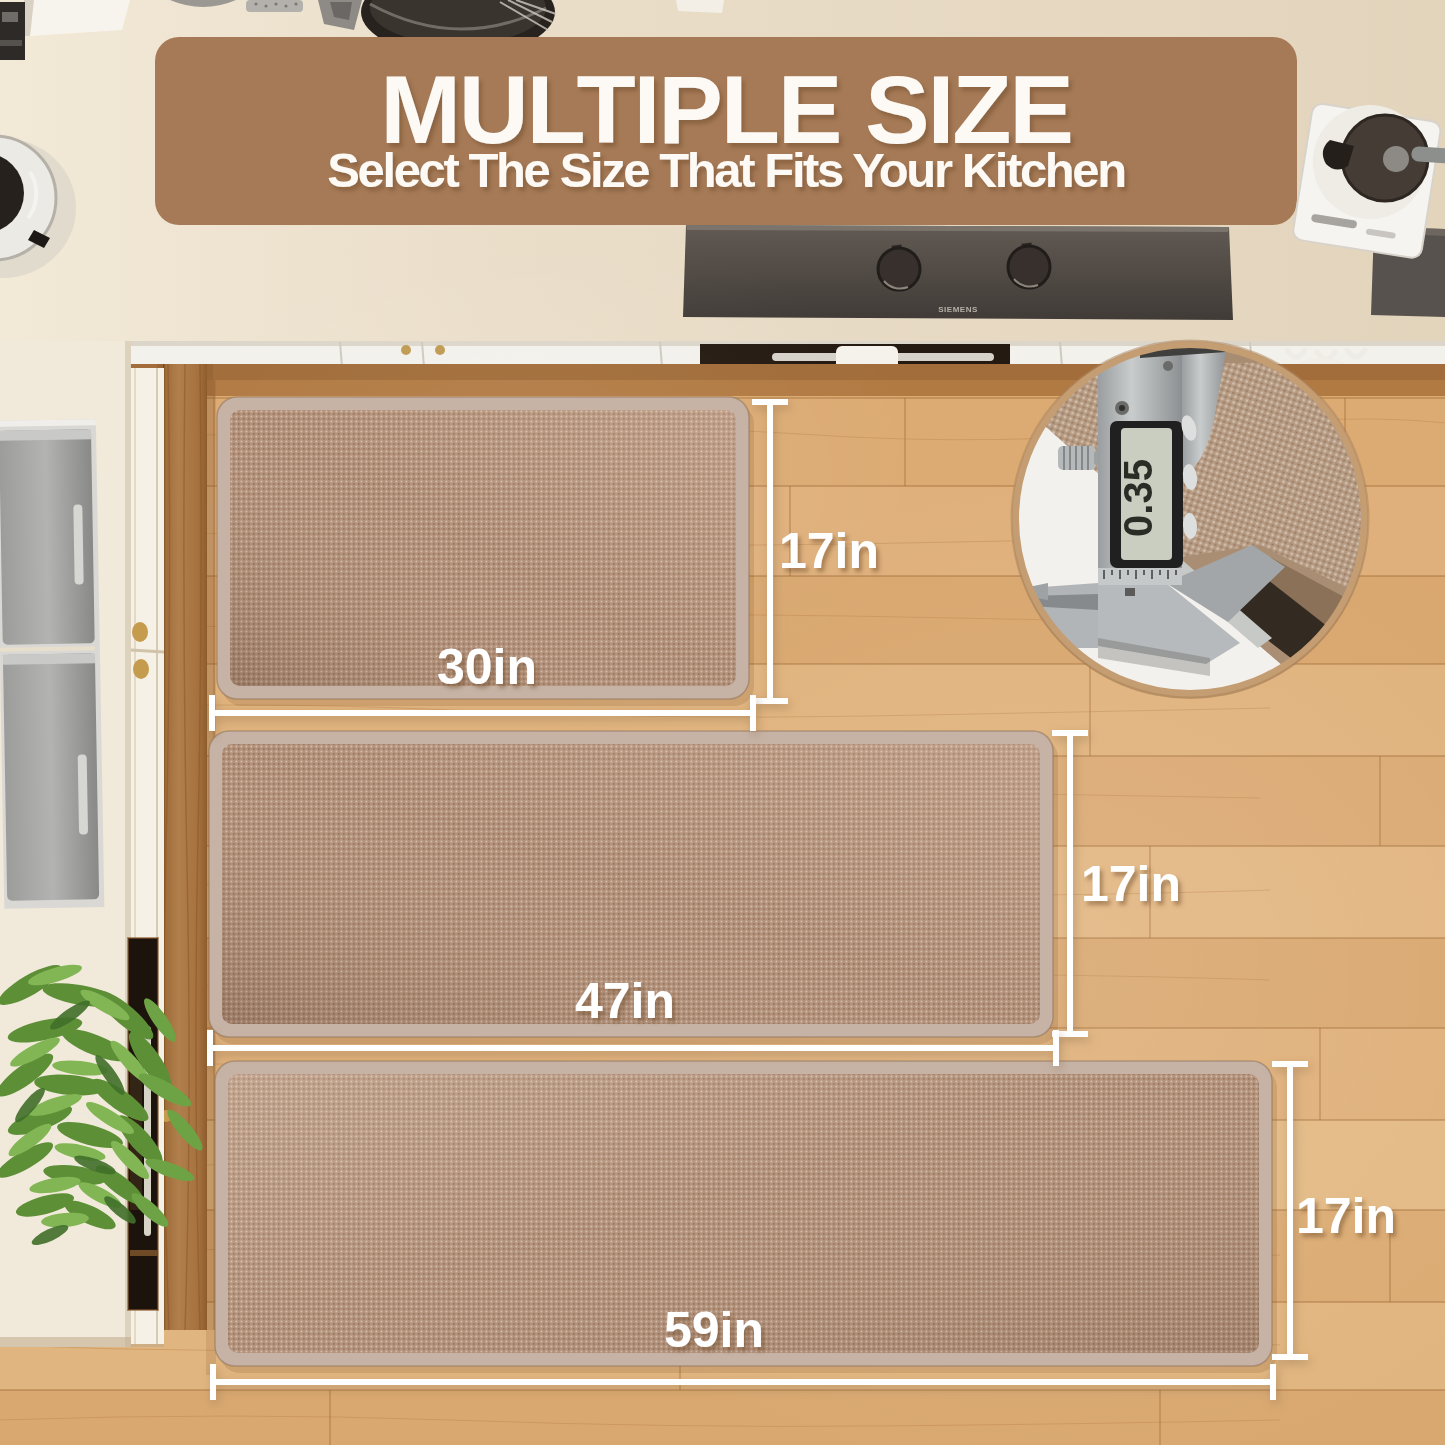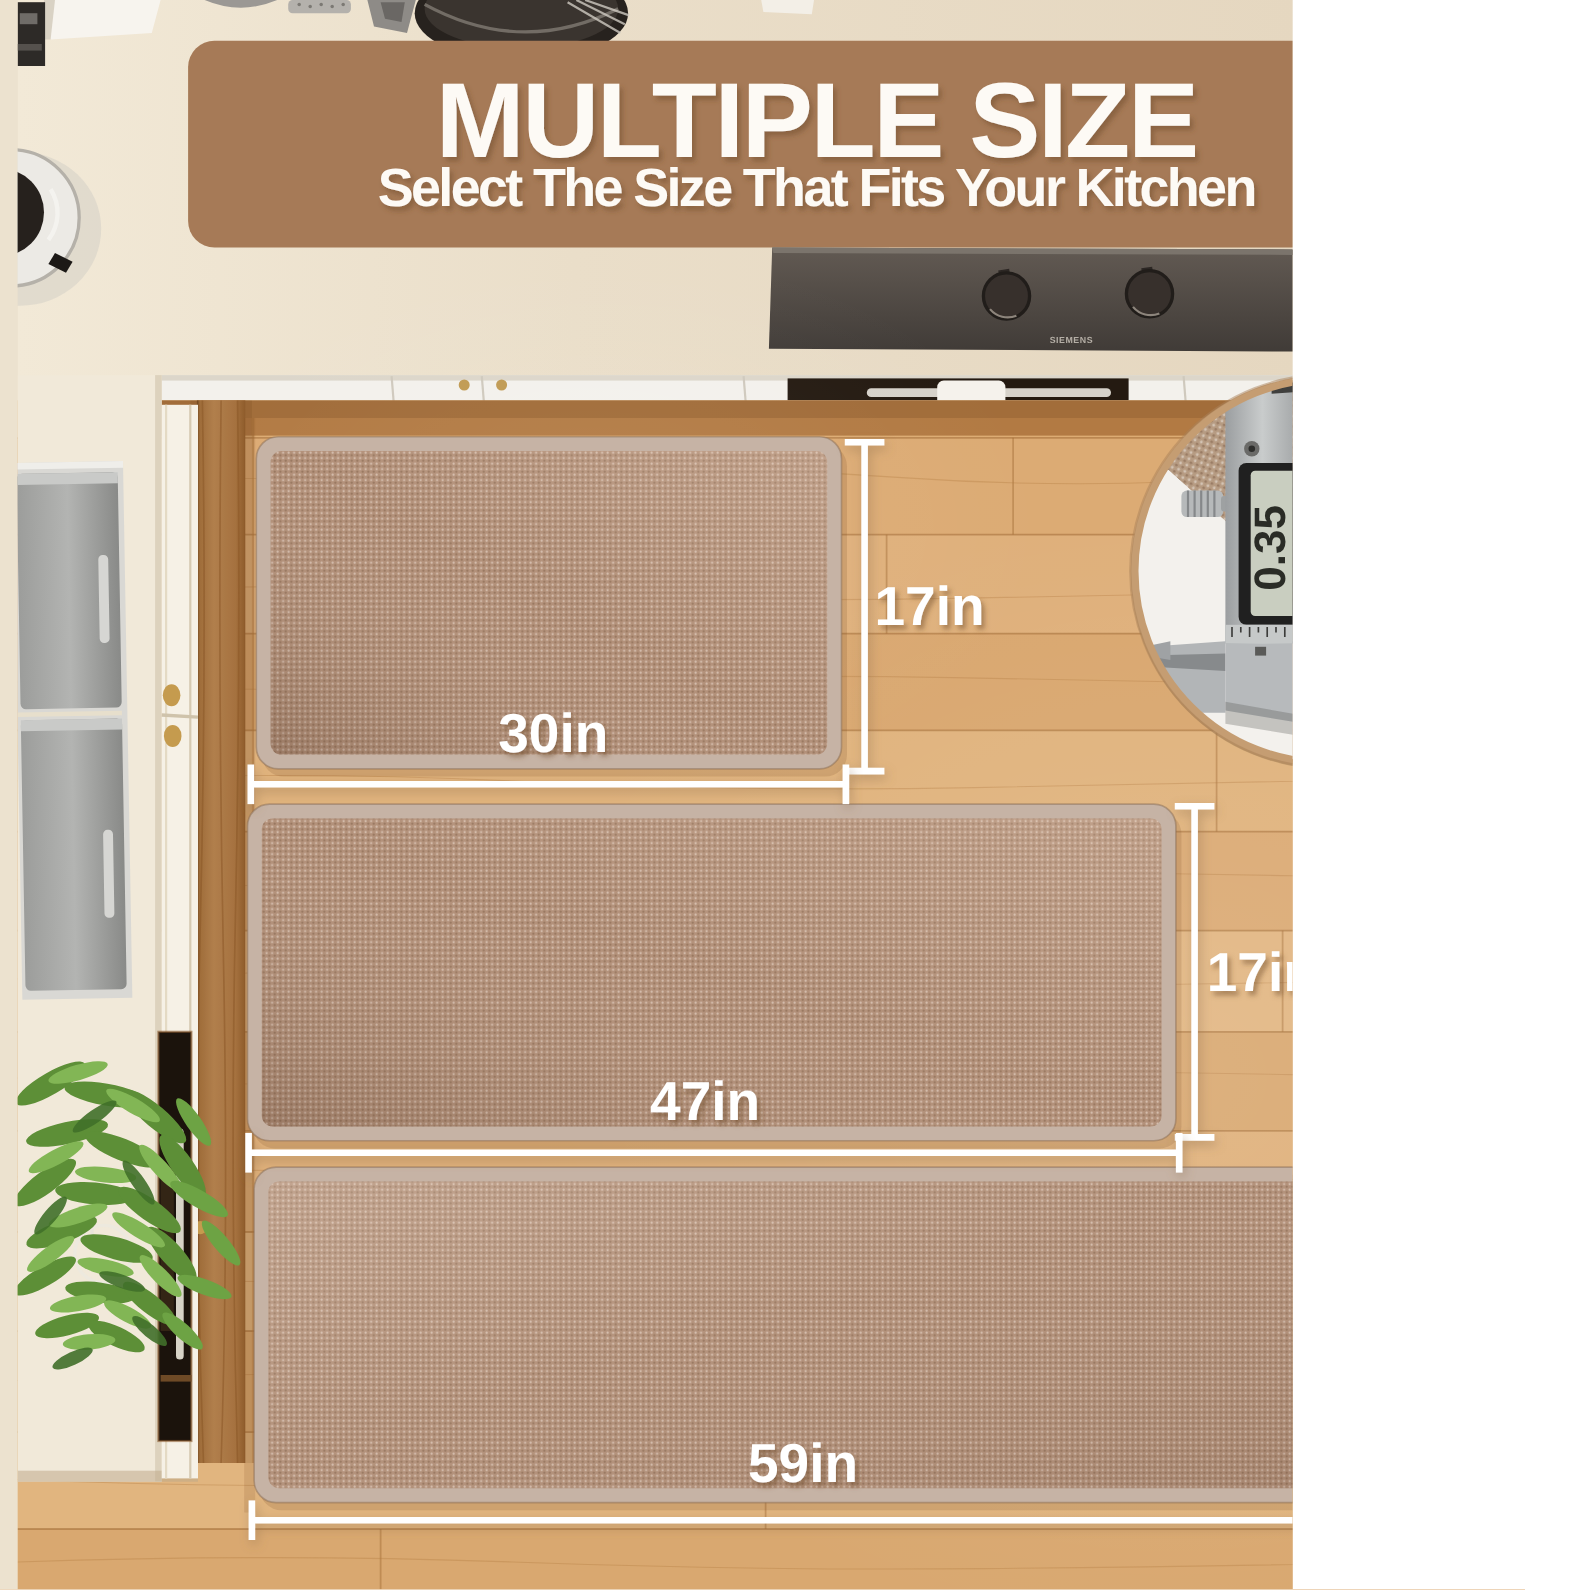--- a/index.html
+++ b/index.html
@@ -1,16 +1,16 @@
 <!DOCTYPE html>
 <html><head>
 <meta charset="utf-8">
 <style>
   html,body{margin:0;padding:0;}
-  #stage{position:relative;width:1159px;height:1445px;overflow:hidden;font-family:"Liberation Sans",sans-serif;background:#ece2cf;padding-left:16px;}
+  #stage{position:relative;width:1445px;height:1445px;overflow:hidden;font-family:"Liberation Sans",sans-serif;background:#ece2cf;}
   svg{display:block}
   text{font-family:"Liberation Sans",sans-serif;}
 </style>
 </head>
 <body>
 <div id="stage">
 <svg width="1445" height="1445" viewBox="0 0 1445 1445" xmlns="http://www.w3.org/2000/svg">
 <defs>
   <pattern id="matTex" width="5" height="5" patternUnits="userSpaceOnUse">
     <rect width="5" height="5" fill="#b18f78"></rect>

